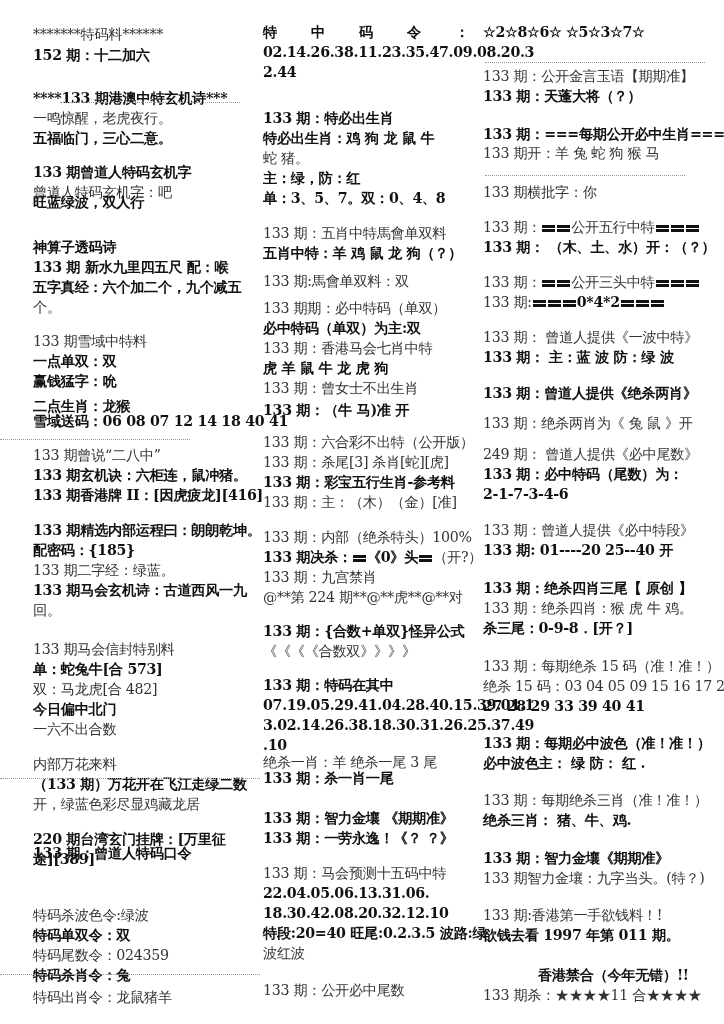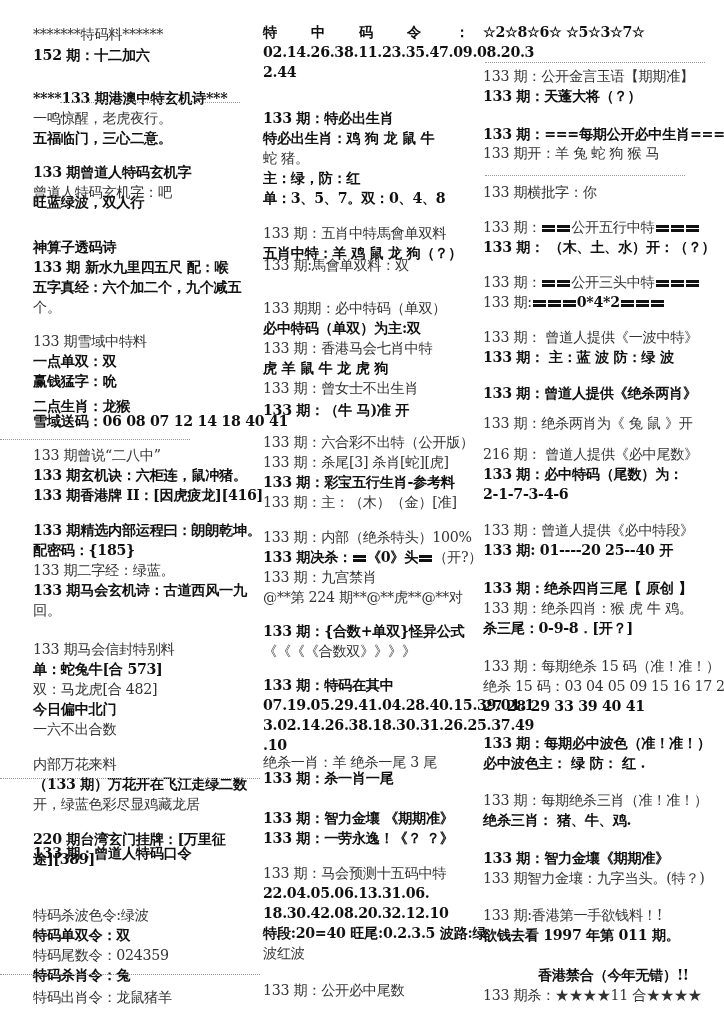--- a/index.html
+++ b/index.html
@@ -78,21 +78,21 @@
   </div>
   <div class="line b" style="top:42px">02.14.26.38.11.23.35.47.09.08.20.3</div>
   <div class="line b" style="top:62px">2.44</div>
   <div class="line b" style="top:108px">133 期：特必出生肖</div>
   <div class="line b" style="top:128px">特必出生肖：鸡 狗 龙 鼠 牛</div>
   <div class="line n" style="top:148px">蛇 猪。</div>
   <div class="line b" style="top:168px">主：绿，防：红</div>
   <div class="line b" style="top:188px">单：3、5、7。双：0、4、8</div>
   <div class="line n" style="top:223px">133 期：五肖中特馬會单双料</div>
   <div class="line b" style="top:243px">五肖中特：羊 鸡 鼠 龙 狗（？）</div>
-  <div class="line n" style="top:255px">133 期:馬會单双料：双</div>
+  <div class="line n" style="top:271px">133 期:馬會单双料：双</div>
   <div class="line n" style="top:298px">133 期期：必中特码（单双）</div>
   <div class="line b" style="top:318px">必中特码（单双）为主:双</div>
   <div class="line n" style="top:338px">133 期：香港马会七肖中特</div>
   <div class="line b" style="top:358px"> 虎 羊 鼠 牛 龙 虎 狗</div>
   <div class="line n" style="top:378px">133 期：曾女士不出生肖</div>
   <div class="line b" style="top:400px">133 期：（牛 马)准 开</div>
   <div class="line n" style="top:432px">133 期：六合彩不出特（公开版）</div>
   <div class="line n" style="top:452px">133 期：杀尾[3] 杀肖[蛇][虎]</div>
   <div class="line b" style="top:472px">133 期：彩宝五行生肖-参考料</div>
   <div class="line n" style="top:492px">133 期：主：（木）（金）[准]</div>
@@ -134,21 +134,21 @@
   <div class="line b" style="top:272px">
     <span class="n">133 期：</span><span class="bar"></span><span class="bar"></span><span class="n">公开三头中特</span><span class="bar"></span><span class="bar"></span><span class="bar"></span>
   </div>
   <div class="line b" style="top:292px">
     <span class="n">133 期:</span><span class="bar"></span><span class="bar"></span><span class="bar"></span><span>0*4*2</span><span class="bar"></span><span class="bar"></span><span class="bar"></span>
   </div>
   <div class="line n" style="top:327px">133 期：   曾道人提供《一波中特》</div>
   <div class="line b" style="top:347px">133 期：   主：蓝 波 防：绿 波</div>
   <div class="line b" style="top:383px">133 期：曾道人提供《绝杀两肖》</div>
   <div class="line n" style="top:413px">133 期：绝杀两肖为《 兔 鼠 》开</div>
-  <div class="line n" style="top:444px">216 期：   曾道人提供《必中尾数》</div>
+  <div class="line n" style="top:444px">249 期：   曾道人提供《必中尾数》</div>
   <div class="line b" style="top:464px">133  期：必中特码（尾数）为：</div>
   <div class="line b" style="top:484px">2-1-7-3-4-6</div>
   <div class="line n" style="top:520px">133 期：曾道人提供《必中特段》</div>
   <div class="line b" style="top:540px">133 期: 01----20 25--40  开</div>
   <div class="line b" style="top:578px">133 期：绝杀四肖三尾【  原创  】</div>
   <div class="line n" style="top:598px">133 期：绝杀四肖：猴 虎 牛 鸡。</div>
   <div class="line b" style="top:618px">杀三尾：0-9-8．[开？]</div>
   <div class="line n" style="top:656px">133 期：每期绝杀 15 码（准！准！）</div>
   <div class="line n" style="top:676px">绝杀 15 码：03 04 05 09 15 16 17 21</div>
   <div class="line b" style="top:696px">27 28 29 33 39 40 41</div>

